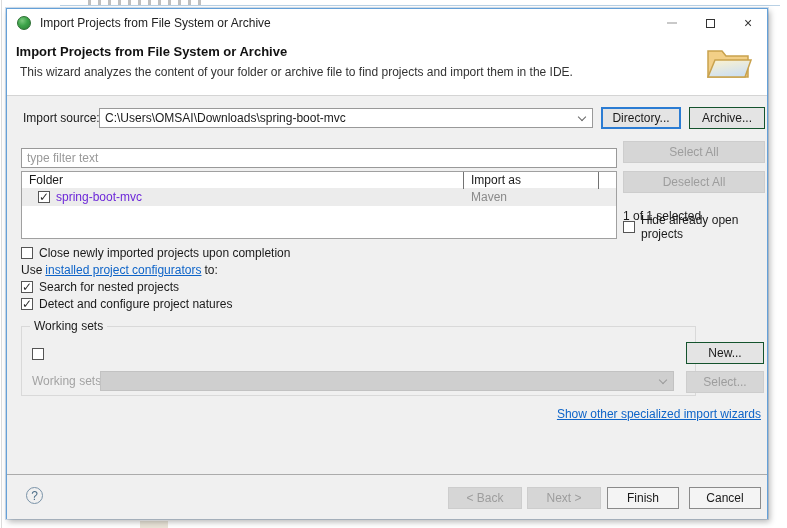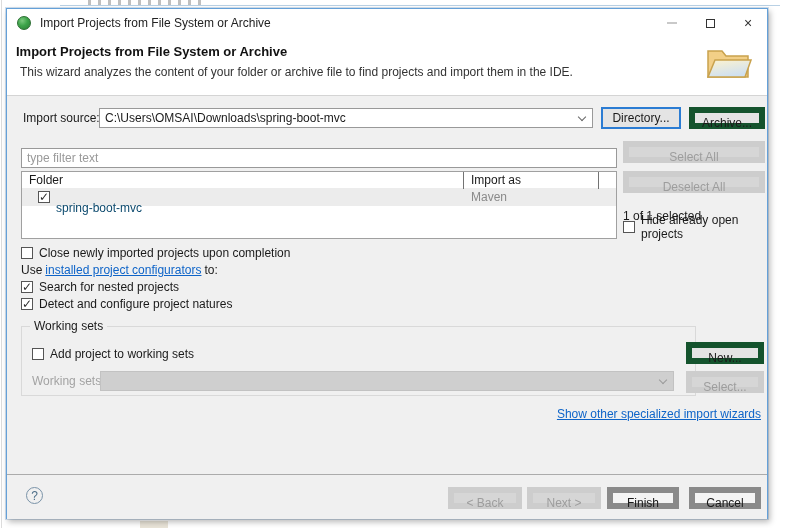--- a/index.html
+++ b/index.html
@@ -36,38 +36,38 @@
 
   .label { font-size:12px; color:#1a1a1a; }
 
   .combo { position:absolute; background:#fff; border:1px solid #999; height:20px; }
   .combo .combo-text { position:absolute; left:5px; top:0; right:18px; line-height:18px; white-space:nowrap; overflow:hidden; }
   .chev { position:absolute; right:7px; top:5px; width:6px; height:6px;
     border-right:1.5px solid #666; border-bottom:1.5px solid #666; transform:rotate(45deg); }
   .combo.disabled { background:#cfcfcf; border-color:#c2c2c2; }
   .combo.disabled .chev { border-color:#9a9a9a; }
 
-  .btn { position:absolute; height:22px; background:#e4e4e4; border:6px solid #14532d; font-size:12px;
+  .btn { position:absolute; height:22px; background:#e4e4e4; border:1px solid #14532d; font-size:12px;
     color:#1a1a1a; text-align:center; line-height:20px; }
   .btn.focused { border:2px solid #2b7cd3; line-height:18px; }
   .btn.disabled { background:#d6d6d6; border-color:#cdcdcd; color:#9d9d9d; }
   .btn.dlg { background:#f4f4f4; border-color:#8a8a8a; }
 
   .filter-input { position:absolute; left:14px; top:139px; width:596px; height:20px; border:1px solid #999;
     background:#fff; padding:0 5px; font:12px "Liberation Sans",sans-serif; color:#1a1a1a; }
   .filter-input::placeholder { color:#9a9a9a; }
 
   .ptable { position:absolute; left:14px; top:162px; width:596px; height:68px; background:#fff; border:1px solid #a0a0a0; }
   .ptable .thead { position:absolute; left:0; top:0; width:100%; height:17px; background:#fff; border-bottom:1px solid #ececec; }
   .ptable .th { position:absolute; top:0; line-height:17px; padding-left:7px; font-size:12px; color:#1a1a1a;
     border-right:1px solid #737373; height:17px; }
   .th-folder { left:0; width:442px; }
   .th-importas { left:442px; width:135px; }
   .ptable .trow { position:absolute; left:0; top:17px; width:100%; height:17px; background:#ececec; }
-  .trow .cell-folder { position:absolute; left:34px; line-height:17px; color:#0c4a6e;margin-top:11px; }
+  .trow .cell-folder { position:absolute; left:34px; line-height:17px; color:#6d28d9; }
   .trow .cell-importas { position:absolute; left:449px; line-height:17px; color:#8a8a8a; }
 
   .cb { display:inline-block; width:12px; height:12px; border:1px solid #555; background:#fff;
     vertical-align:-2px; position:relative; flex:none; }
   .cb.checked::after { content:"✓"; position:absolute; left:0px; top:-2px; font-size:12px; color:#2d2d2d; }
   .cb-row { position:absolute; display:flex; align-items:center; gap:6px; height:14px; }
   .cb-row .cb { margin-top:0; }
   .trow .cb { position:absolute; left:16px; top:2px; }
 
   .status-text { position:absolute; font-size:12px; color:#1a1a1a; }
@@ -170,21 +170,20 @@
   </div>
   <div class="cb-row" style="left:14px;top:288px;">
     <span class="cb checked"></span>
     <span>Detect and configure project natures</span>
   </div>
 
   <div class="group">
     <span class="group-legend">Working sets</span>
     <div class="cb-row" style="left:10px;top:20px;">
       <span class="cb"></span>
-      <span>Add project to working sets</span>
     </div>
     <button class="btn" style="left:664px;top:15px;width:78px;">New...</button>
     <span class="label dis-label" style="position:absolute;left:10px;top:47px;">Working sets:</span>
     <div class="combo disabled" style="left:78px;top:44px;width:574px;">
       <span class="chev"></span>
     </div>
     <button class="btn disabled" style="left:664px;top:44px;width:78px;">Select...</button>
   </div>
 
   <span class="link" style="position:absolute;right:6px;top:398px;">Show other specialized import wizards</span>

